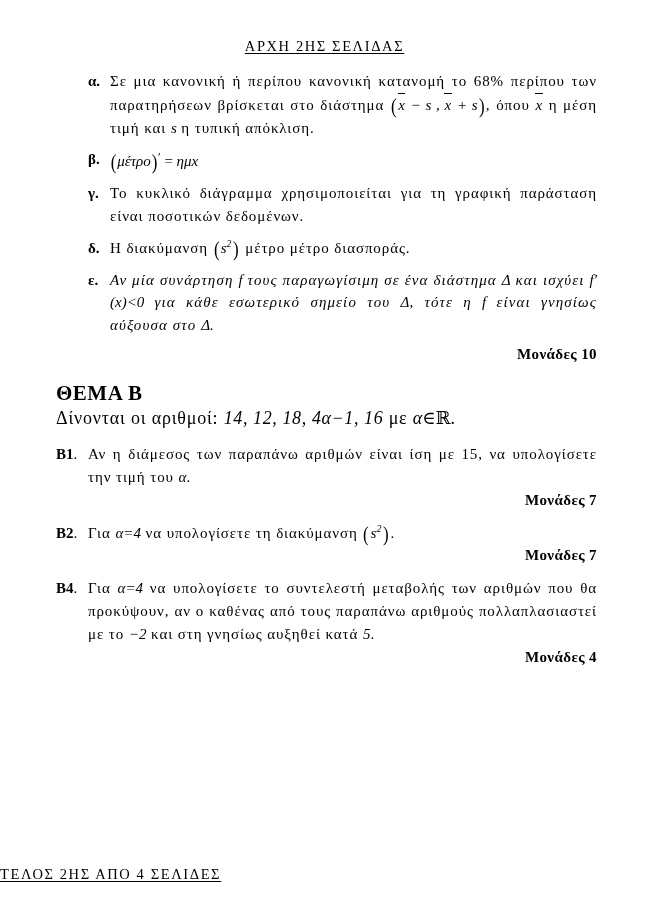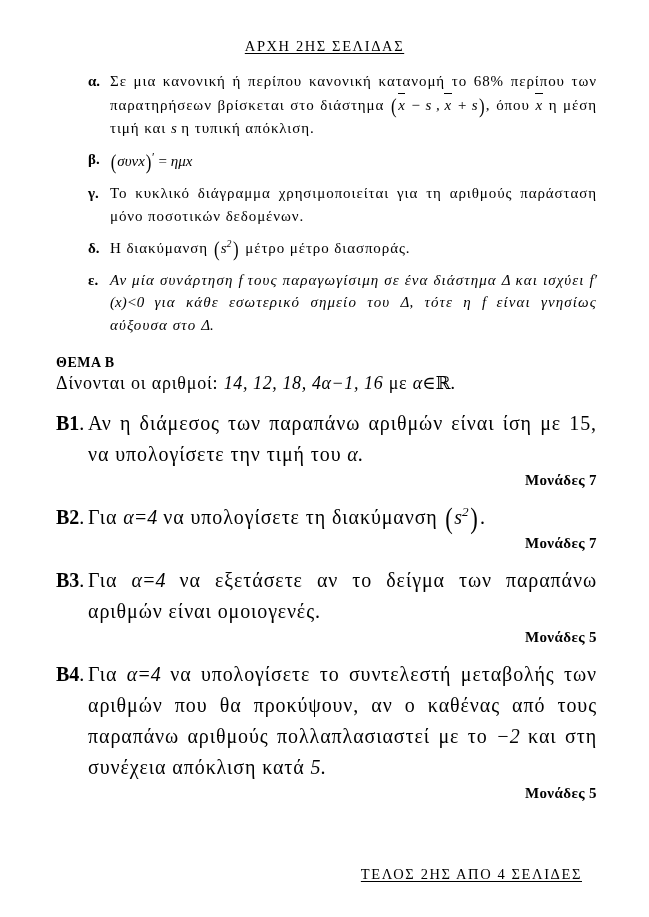--- a/index.html
+++ b/index.html
@@ -33,21 +33,21 @@
     font-size: 14.5px;
     letter-spacing: 1.6px;
     text-decoration: underline;
     text-underline-offset: 2px;
   }
   .page-footer {
     position: absolute;
     top: 866px;
     left: 0;
     width: 582px;
-    text-align: right;
+    text-align: left;
     font-size: 14.5px;
     letter-spacing: 1.6px;
     text-decoration: underline;
     text-underline-offset: 2px;
   }
 
   
   .content {
     position: absolute;
     top: 70px;
@@ -92,38 +92,38 @@
     text-align: right;
     font-weight: bold;
     font-size: 15px;
     letter-spacing: 0.4px;
     margin: 2px 0 0 0;
   }
 
   
   .section-title {
     font-weight: bold;
-    font-size: 14px;
+    font-size: 21px;
     letter-spacing: 0.5px;
     margin: 18px 0 1px 0;
   }
   .given-line {
     font-size: 18px;
     letter-spacing: 0.8px;
     margin: 0 0 14px 0;
   }
   .given-line .mathi {
     font-style: italic;
     letter-spacing: 0.6px;
   }
 
   .q-item {
     position: relative;
     padding-left: 32px;
-    font-size: 20px;
+    font-size: 15px;
     line-height: 1.55;
     text-align: justify;
     letter-spacing: 0.9px;
     margin-bottom: 0;
   }
   .q-item .tag {
     position: absolute;
     left: 0;
     top: 0;
     letter-spacing: 0;
@@ -191,40 +191,41 @@
 
     <div class="alpha-list">
 
       <div class="alpha-item">
         <span class="tag">α.</span>
         <span>Σε μια κανονική ή περίπου κανονική κατανομή το 68% περίπου των παρατηρήσεων βρίσκεται στο διάστημα </span><span class="bigparen">(</span><span class="ovl">x</span><span class="m"> − s , </span><span class="ovl">x</span><span class="m"> + s</span><span class="bigparen">)</span><span>, όπου </span><span class="ovl">x</span><span> η μέση τιμή και </span><span class="m">s</span><span> η τυπική απόκλιση.</span>
       </div>
 
       <div class="alpha-item math-line">
         <span class="tag">β.</span>
-        <span class="bigparen">(</span><span class="m">συνx</span><span class="bigparen">)</span><span class="prime">′</span><span class="mr"> = </span><span class="m">ημx</span>
+        <span class="bigparen">(</span><span class="m">μέτρο</span><span class="bigparen">)</span><span class="prime">′</span><span class="mr"> = </span><span class="m">ημx</span>
       </div>
 
       <div class="alpha-item">
         <span class="tag">γ.</span>
-        <span>Το κυκλικό διάγραμμα χρησιμοποιείται για τη αριθμούς παράσταση μόνο ποσοτικών δεδομένων.</span>
+        <span>Το κυκλικό διάγραμμα χρησιμοποιείται για τη γραφική παράσταση είναι ποσοτικών δεδομένων.</span>
       </div>
 
       <div class="alpha-item">
         <span class="tag">δ.</span>
         <span>Η διακύμανση </span><span class="bigparen">(</span><span class="m">s</span><sup class="exp">2</sup><span class="bigparen">)</span><span> μέτρο μέτρο διασποράς.</span>
       </div>
 
       <div class="alpha-item italic-body">
         <span class="tag">ε.</span>
         <span>Αν μία συνάρτηση </span><span class="m">f</span><span> τους παραγωγίσιμη σε ένα διάστημα </span><span class="m">Δ</span><span> και ισχύει </span><span class="m">f′(x)&lt;0</span><span> για κάθε εσωτερικό σημείο του </span><span class="m">Δ</span><span>, τότε η </span><span class="m">f</span><span> είναι γνησίως αύξουσα στο </span><span class="m">Δ</span><span>.</span>
       </div>
 
     </div>
 
+    <div class="marks">Μονάδες 10</div>
 
     <div class="section-title">ΘΕΜΑ Β</div>
 
     <div class="given-line">
       <span>Δίνονται οι αριθμοί: </span><span class="mathi">14, 12, 18, 4α−1, 16</span><span> με </span><span class="m">α</span><span class="mr">∈</span><span class="bbR">ℝ</span><span>.</span>
     </div>
 
     <div class="q-block">
       <div class="q-item">
         <span class="tag"><b>B1</b><span>.</span></span>
@@ -234,33 +235,26 @@
     </div>
 
     <div class="q-block">
       <div class="q-item">
         <span class="tag"><b>B2</b><span>.</span></span>
         <span>Για </span><span class="m">α=4</span><span> να υπολογίσετε τη διακύμανση </span><span class="bigparen">(</span><span class="m">s</span><sup class="exp">2</sup><span class="bigparen">)</span><span>.</span>
       </div>
       <div class="marks">Μονάδες 7</div>
     </div>
 
-    <div class="q-block">
-      <div class="q-item">
-        <span class="tag"><b>B3</b><span>.</span></span>
-        <span>Για </span><span class="m">α=4</span><span> να εξετάσετε αν το δείγμα των παραπάνω αριθμών είναι ομοιογενές.</span>
-      </div>
-      <div class="marks">Μονάδες 5</div>
-    </div>
 
     <div class="q-block">
       <div class="q-item">
         <span class="tag"><b>B4</b><span>.</span></span>
-        <span>Για </span><span class="m">α=4</span><span> να υπολογίσετε το συντελεστή μεταβολής των αριθμών που θα προκύψουν, αν ο καθένας από τους παραπάνω αριθμούς πολλαπλασιαστεί με το </span><span class="m">−2</span><span> και στη συνέχεια απόκλιση κατά </span><span class="m">5</span><span>.</span>
-      </div>
-      <div class="marks">Μονάδες 5</div>
+        <span>Για </span><span class="m">α=4</span><span> να υπολογίσετε το συντελεστή μεταβολής των αριθμών που θα προκύψουν, αν ο καθένας από τους παραπάνω αριθμούς πολλαπλασιαστεί με το </span><span class="m">−2</span><span> και στη γνησίως αυξηθεί κατά </span><span class="m">5</span><span>.</span>
+      </div>
+      <div class="marks">Μονάδες 4</div>
     </div>
 
   </div>
 
   <div class="page-footer">ΤΕΛΟΣ 2ΗΣ ΑΠΟ 4 ΣΕΛΙΔΕΣ</div>
 
 </div>
 
 </body></html>

